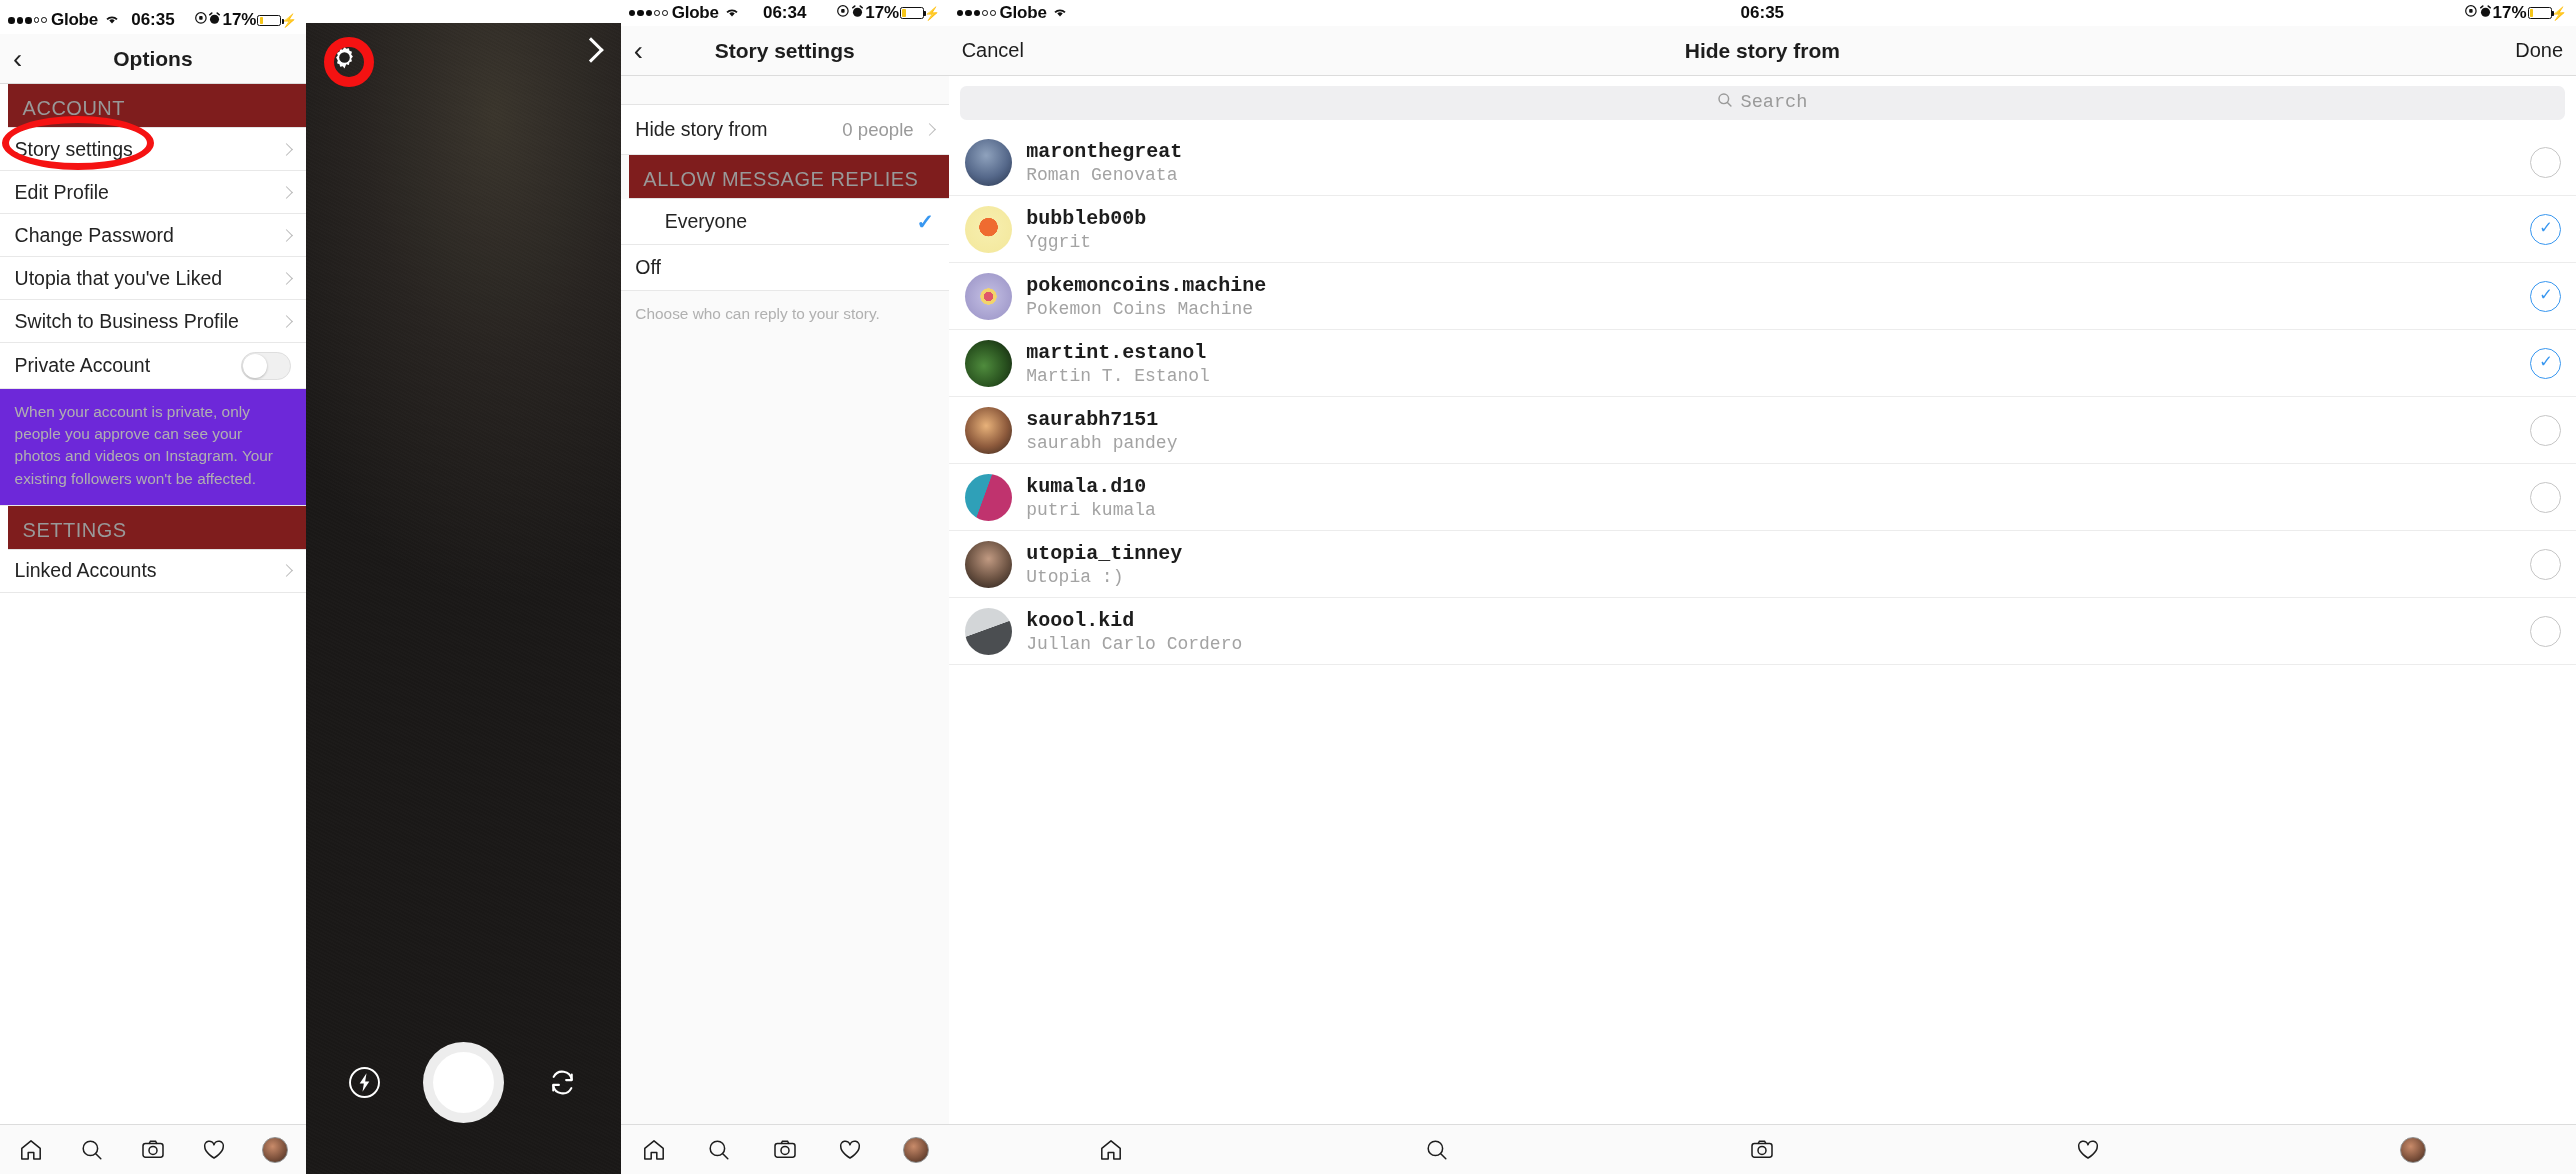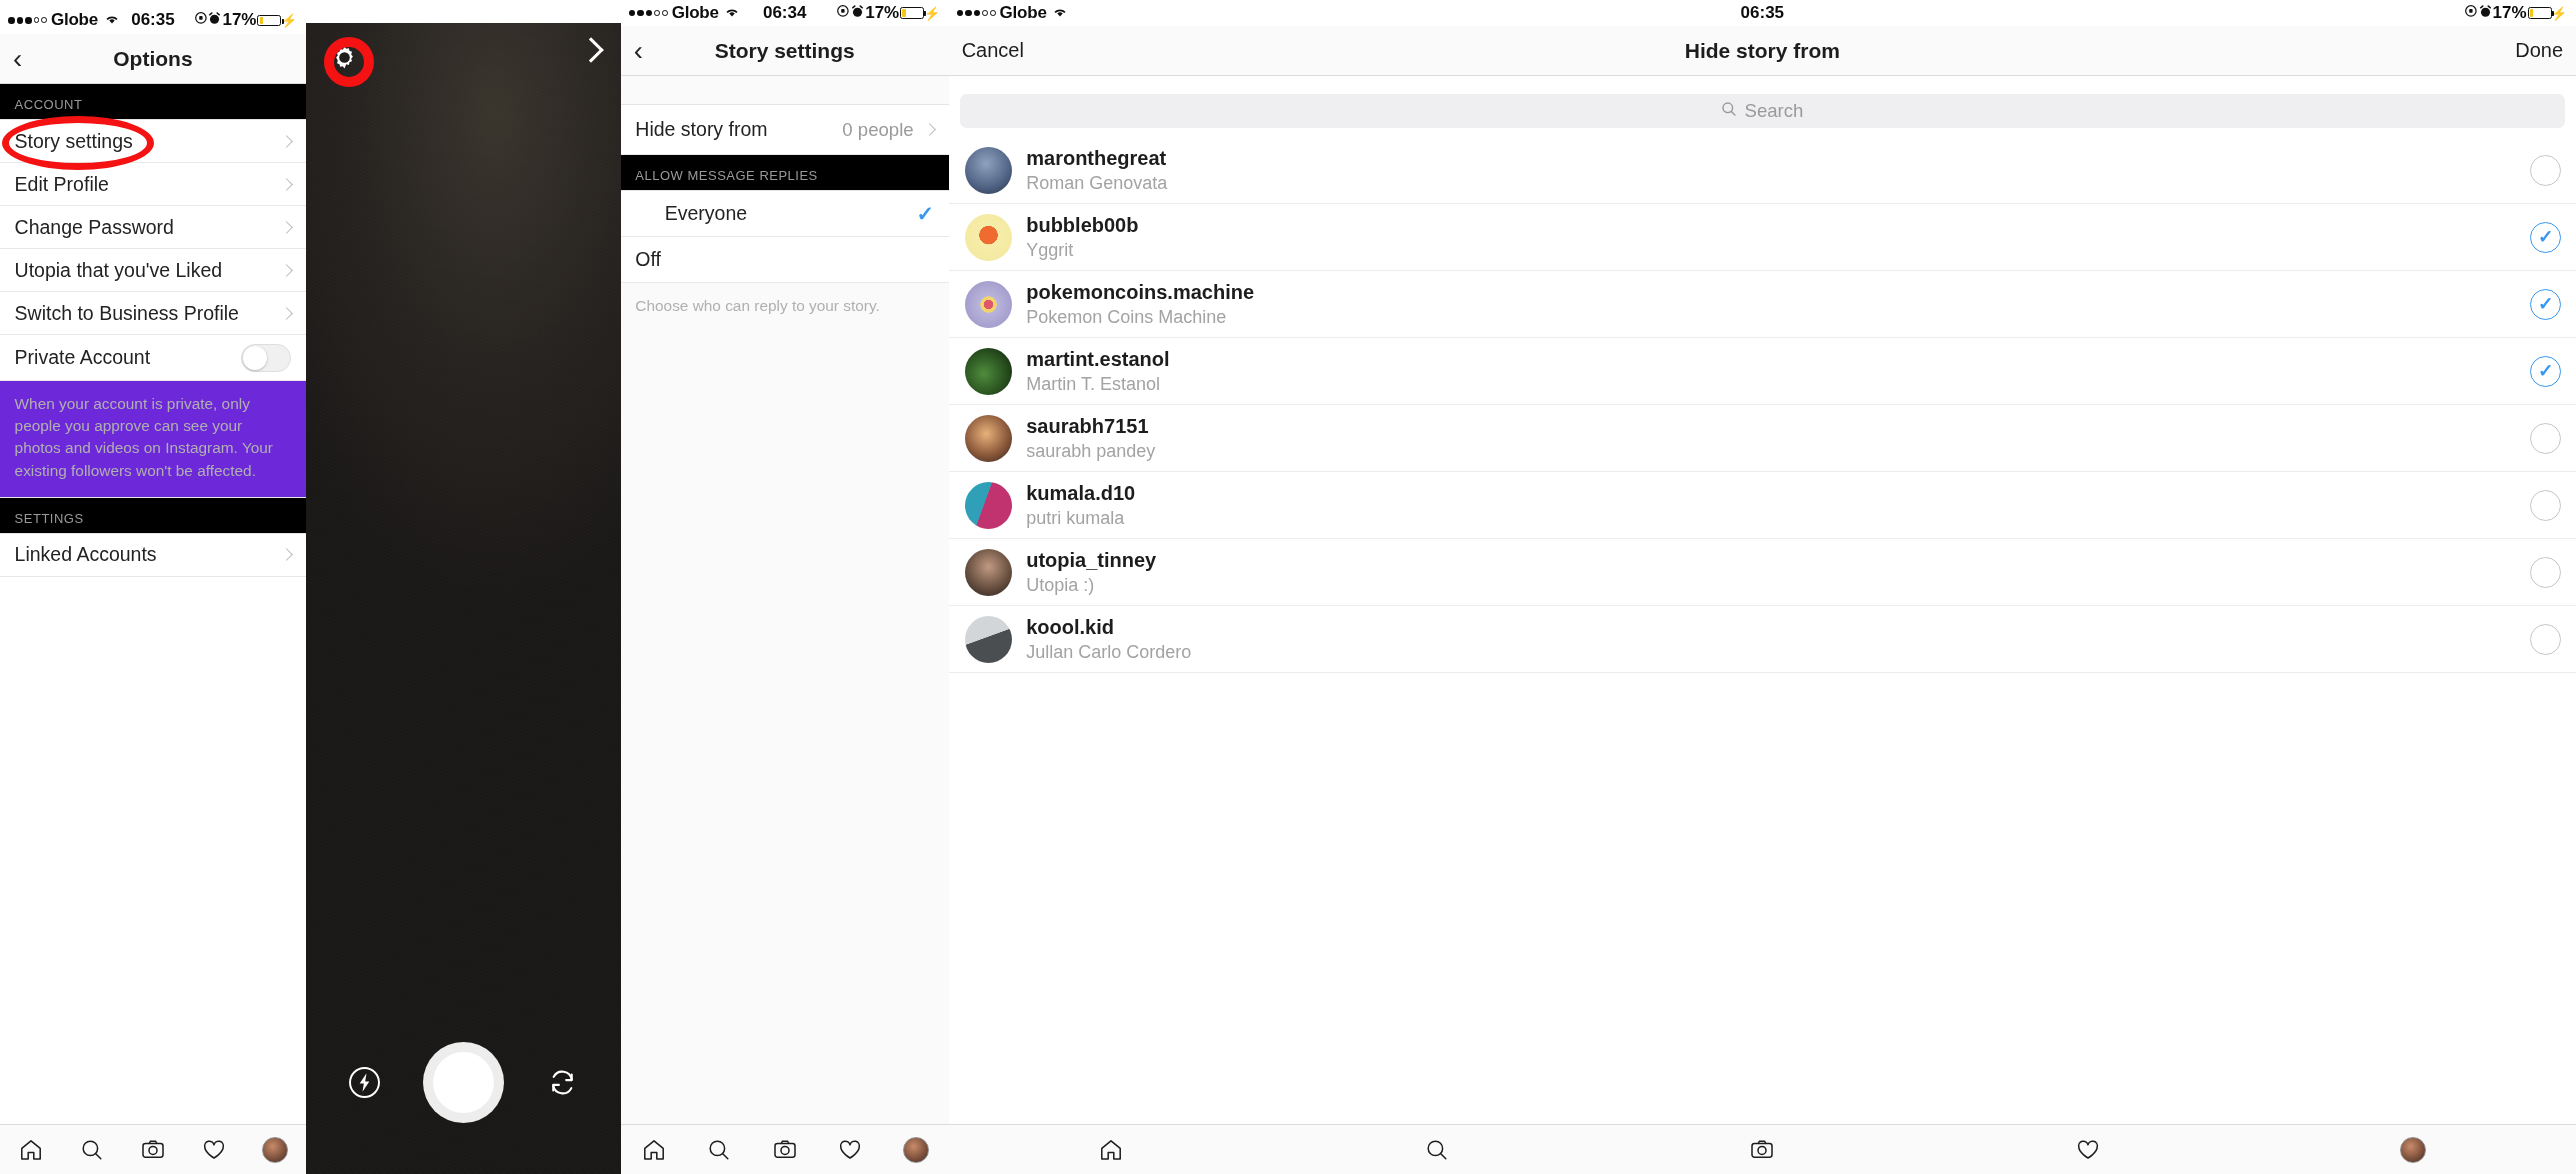--- a/index.html
+++ b/index.html
@@ -52,23 +52,23 @@
   .nav-title {
     position: absolute; left: 50%; transform: translateX(-50%);
     font-size: 21px; font-weight: bold; color: #1d1d1d; white-space: nowrap;
   }
   .nav-back { font-size: 27.6px; color: #232323; line-height: 1; font-weight: 300; }
   .nav-action { font-size: 20px; color: #1d1d1d; }
   .nav-action.right { margin-left: auto; }
 
   
   .section-hdr {
-    font-size: 13px; color: #999; letter-spacing: 0.5px;
-    padding: 13px 14.6px 7.3px 14.6px; background: #000000;
-    border-bottom: 0.8px solid #e4e4e4; text-transform: uppercase;
+    font-size: 20px; color: #999; letter-spacing: 0.5px;
+    padding: 13px 14.6px 7.3px 14.6px; background: #7f1d1d;
+    border-bottom: 0.8px solid #e4e4e4; text-transform: uppercase; margin-left: 8px;
   }
   .row {
     height: 43px; display: flex; align-items: center; padding: 0 14.6px;
     border-bottom: 0.8px solid #e8e8e8; background: #fff;
   }
   .row-label { font-size: 19.5px; color: #232323; }
   .row-value { margin-left: auto; font-size: 18.6px; color: #9a9a9a; margin-right: 11.4px; }
   .chevron {
     margin-left: auto; width: 9px; height: 9px;
     border-right: 1.8px solid #b9b9b9; border-top: 1.8px solid #b9b9b9;
@@ -473,21 +473,21 @@
         <span class="bolt">⚡</span>
       </div>
     </div>
 
     <div class="navbar">
       <span class="nav-action">Cancel</span>
       <span class="nav-title">Hide story from</span>
       <span class="nav-action right">Done</span>
     </div>
 
-    <div class="scroll-area" style="top:84px;">
+    <div class="scroll-area" style="top:76px;font-family:Liberation Mono, monospace;">
       <div class="searchwrap">
         <div class="searchbox">
           <span>
             <svg width="16" height="16" viewBox="0 0 20 20">
                 <circle cx="8.5" cy="8.5" r="6" fill="none" stroke="#9a9a9a" stroke-width="1.8"></circle>
                 <path d="m13 13 4.4 4.4" stroke="#9a9a9a" stroke-width="1.8" stroke-linecap="round"></path>
               </svg>
           </span>
           <span>Search</span>
         </div>

